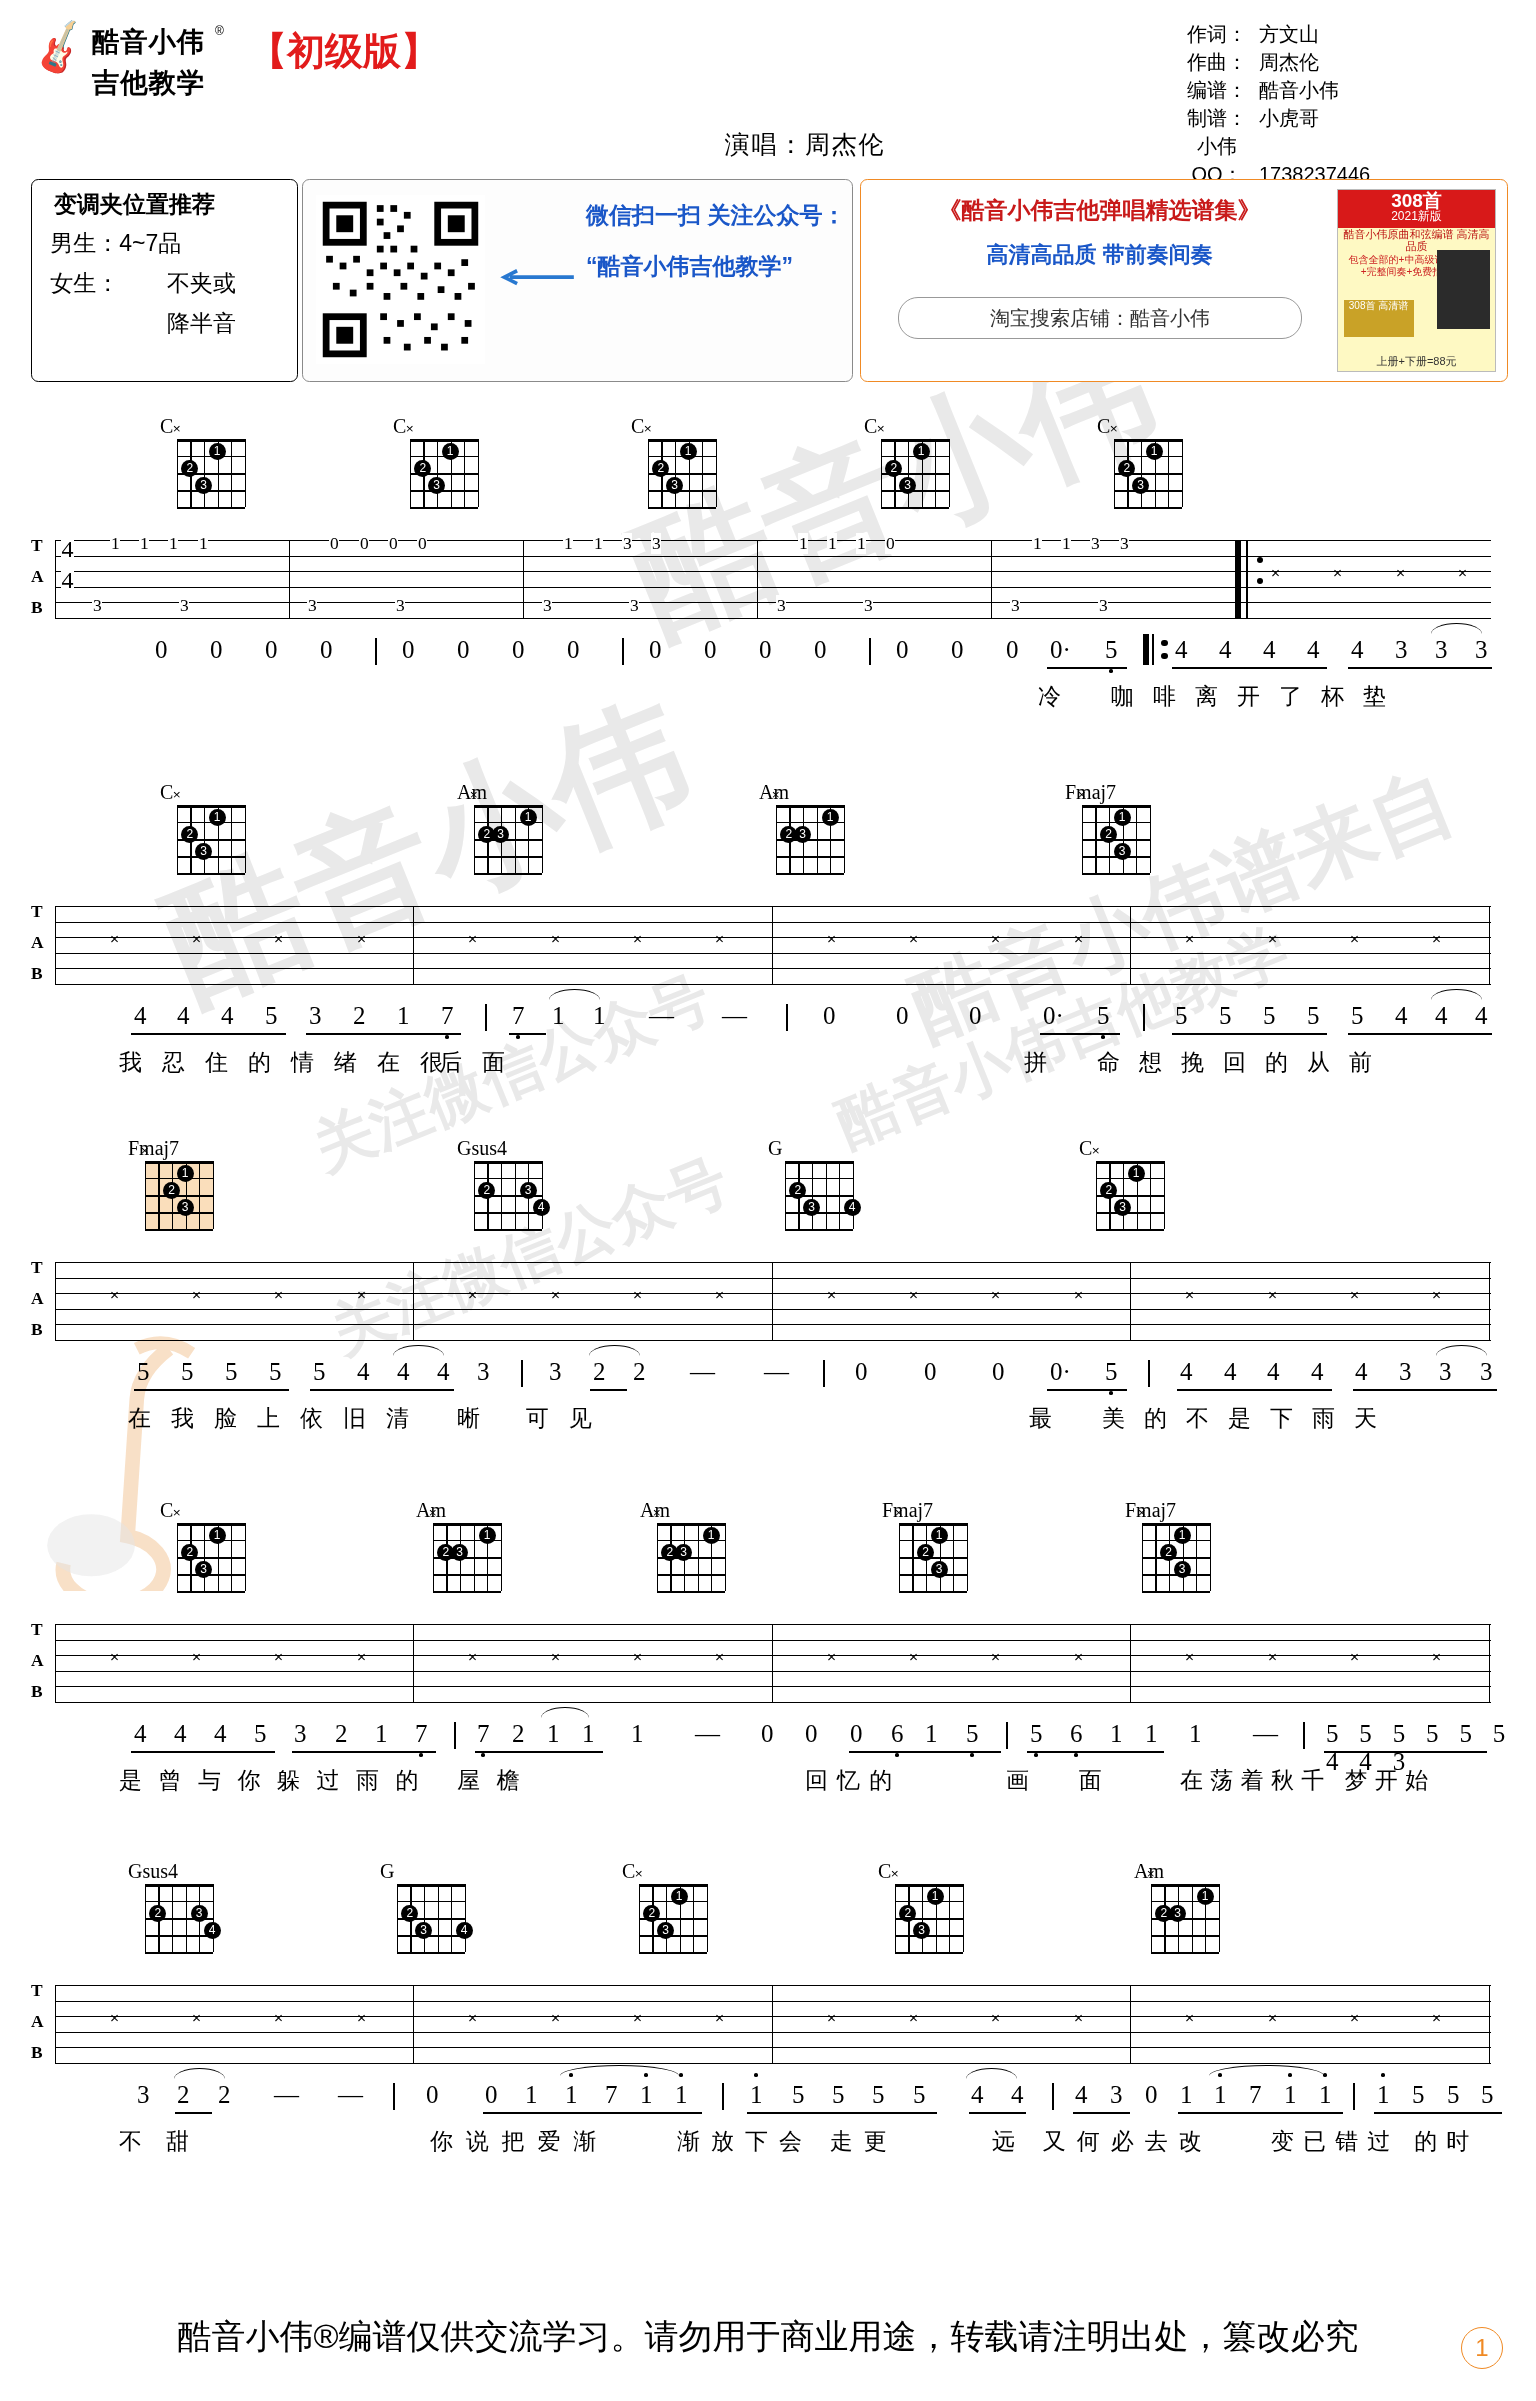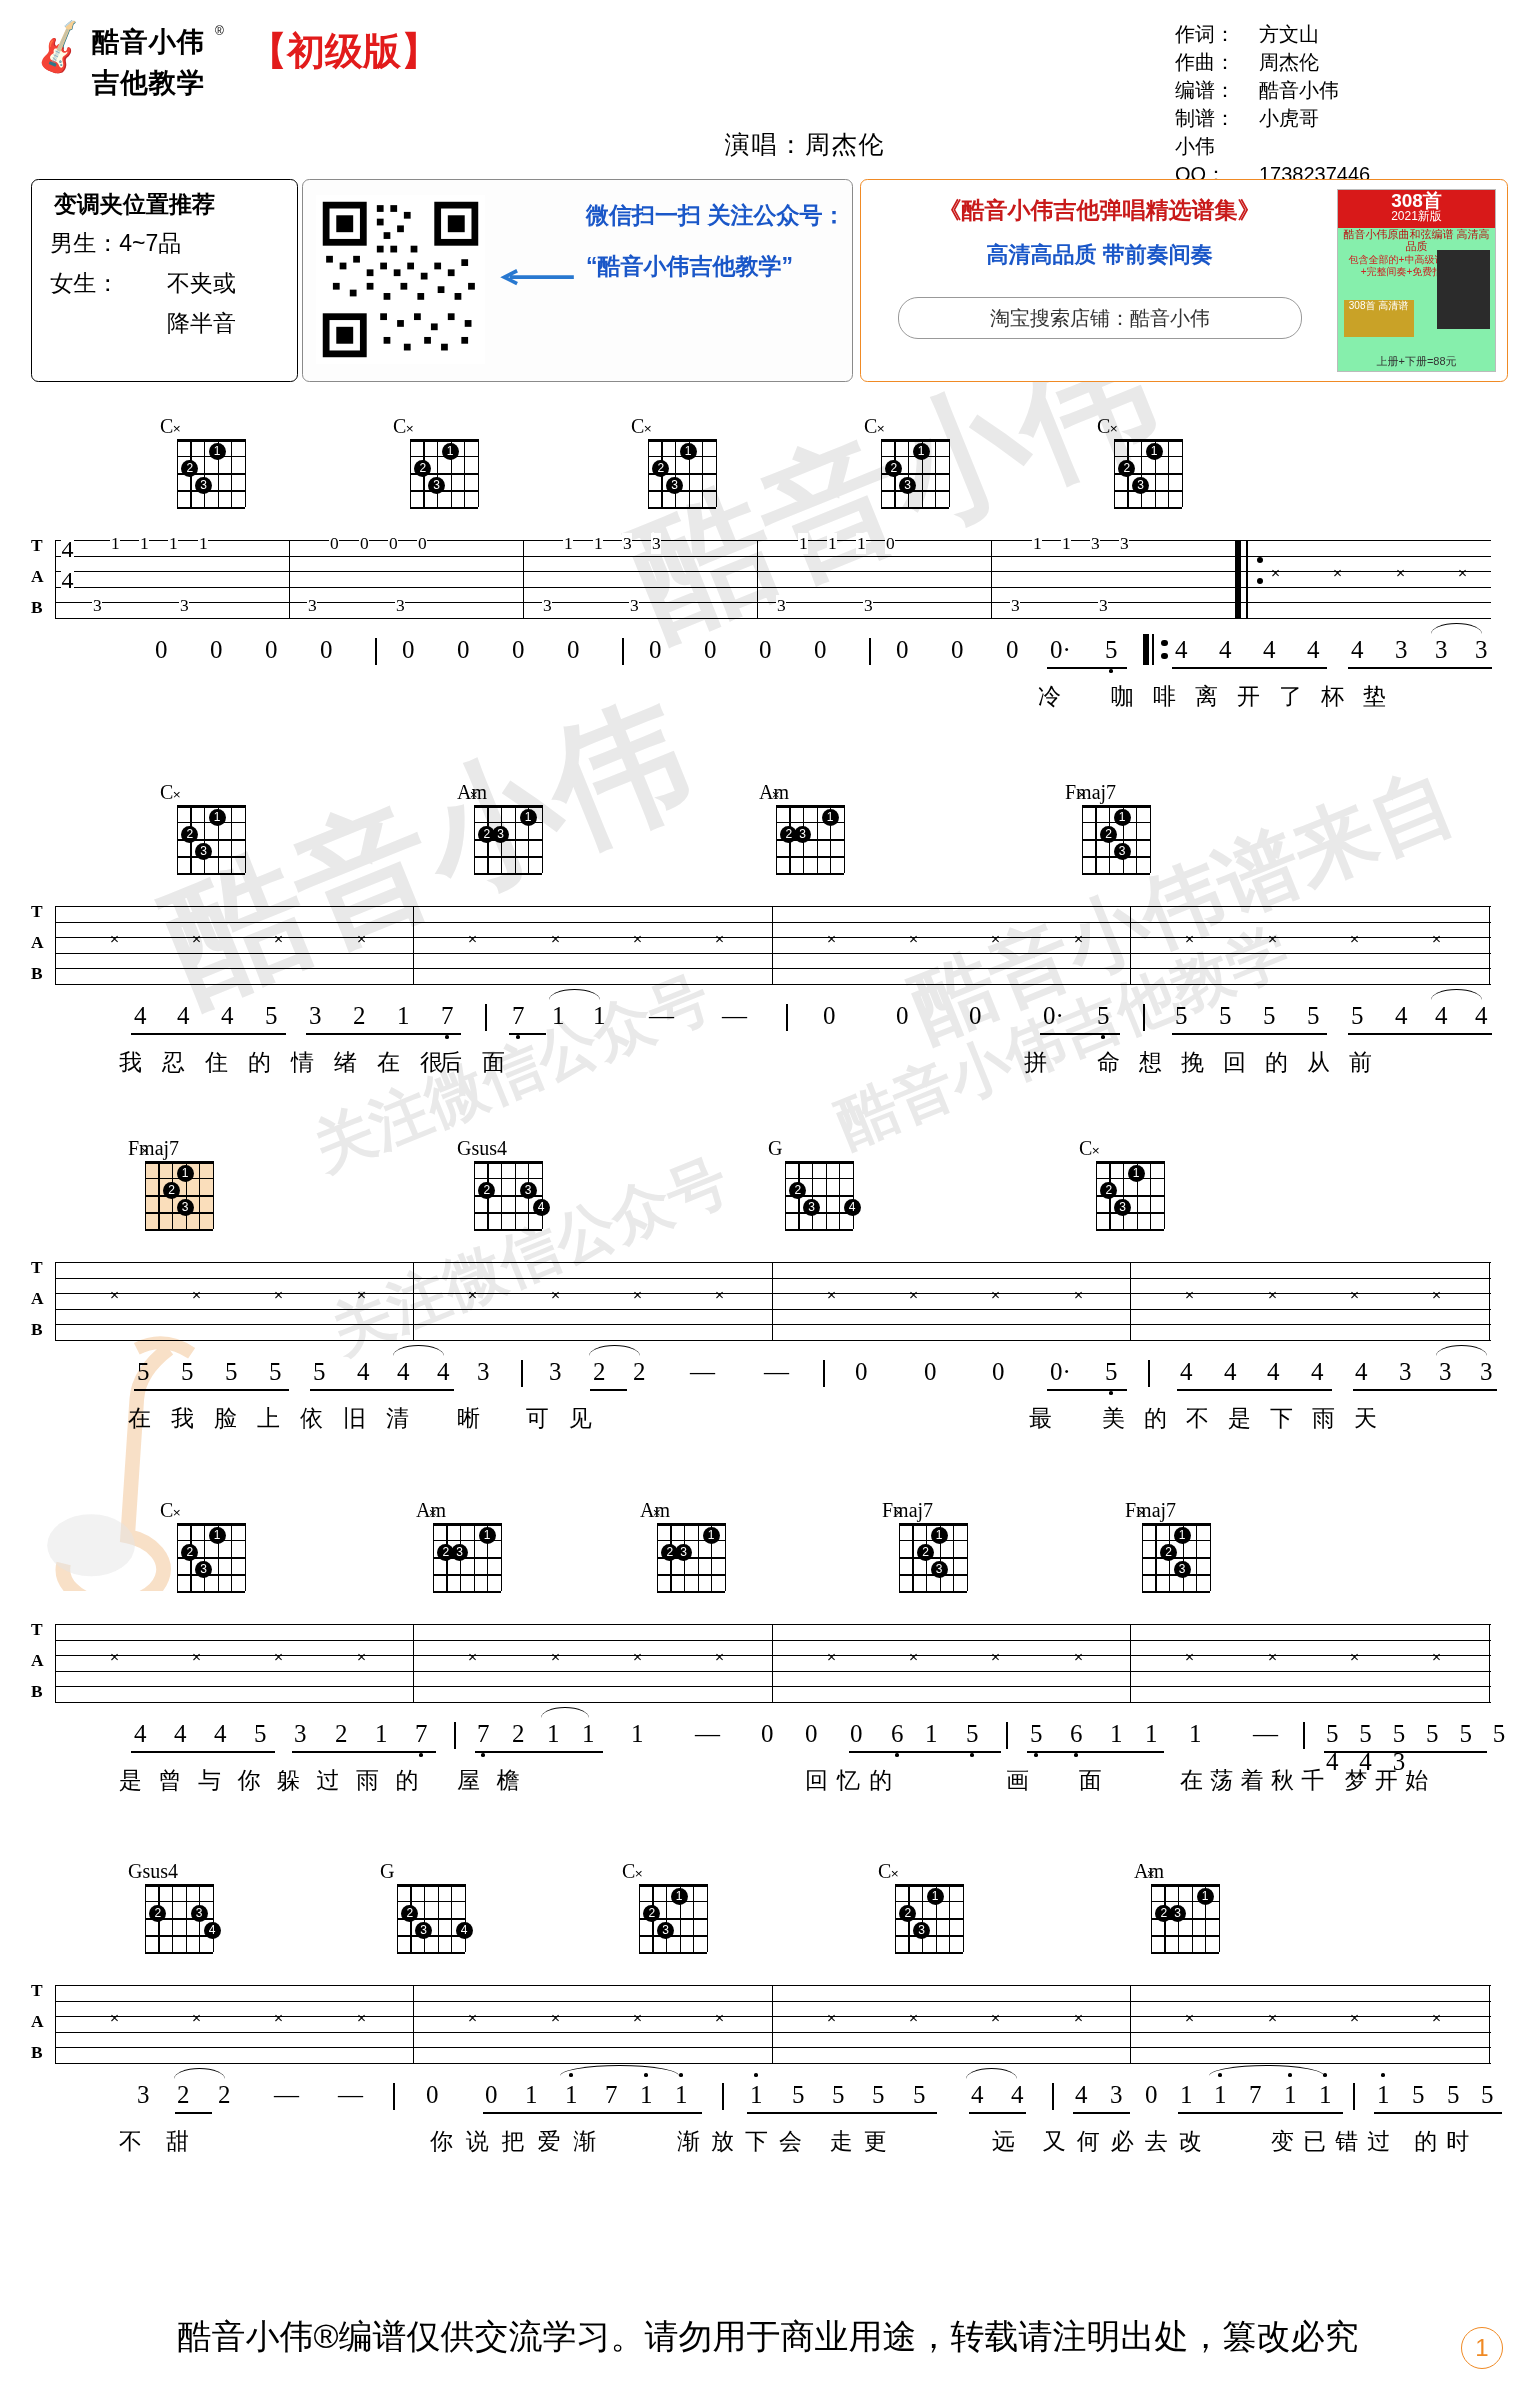--- a/index.html
+++ b/index.html
@@ -30,21 +30,21 @@
   .logo .sup{position:absolute;left:180px;top:7.3px;font-size:12px;}
   .logo .l2{position:absolute;left:57px;top:48px;font-size:27.4px;font-weight:bold;letter-spacing:0.9px;}
 
   .level-badge{position:absolute;left:249px;top:25.6px;font-size:38px;font-weight:bold;color:#e21b1b;font-family:"Liberation Serif",serif;}
 
   .song-title{position:absolute;left:549px;top:16.5px;width:512px;text-align:center;
      font-family:"Liberation Serif",serif;font-size:57px;font-weight:bold;font-style:italic;letter-spacing:3.7px;}
   .singer{position:absolute;left:549px;top:128px;width:512px;text-align:center;font-size:25px;letter-spacing:1.8px;}
 
   .credits{position:absolute;left:1175px;top:20px;font-size:20px;line-height:28px;}
-  .credits div span.k{display:inline-block;width:84px;}
+  .credits div span.k{display:inline-block;width:84px;text-align:center;}
 
   .keybar{position:absolute;left:31px;top:124px;width:576px;height:48px;border:1.8px solid #000;border-radius:7.3px;}
   .keybar span{position:absolute;top:9.1px;font-size:23px;}
   .kb1{left:18.3px;} .kb2{left:209px;} .kb3{left:357px;} .kb4{left:466px;}
   .note-q{font-family:"DejaVu Sans",sans-serif;}
 
   .capo{position:absolute;left:31px;top:179px;width:265px;height:201px;border:1.8px solid #000;border-radius:7.3px;}
   .capo .t{position:absolute;left:22px;top:9.1px;font-size:23px;font-weight:bold;}
   .capo .r1{position:absolute;left:18.3px;top:48px;font-size:23px;}
   .capo .r2{position:absolute;left:18.3px;top:88px;font-size:23px;}
@@ -56,21 +56,21 @@
   .arrow{position:absolute;left:192px;top:88px;width:79px;height:18.3px;}
   .wechat .w1{position:absolute;left:283px;top:20px;font-size:23px;font-weight:bold;color:#1a57c8;}
   .wechat .w2{position:absolute;left:283px;top:71px;font-size:23px;font-weight:bold;color:#1a57c8;}
   .wechat .w3{position:absolute;left:274px;top:137px;font-size:23px;font-weight:bold;color:#e21b1b;}
 
   .promo{position:absolute;left:860px;top:179px;width:646px;height:201px;border:1.8px solid #f08a24;border-radius:7.3px;background:#fff;}
   .promo .p1{position:absolute;left:14.6px;top:14.6px;width:448px;text-align:center;font-size:23px;font-weight:bold;color:#c81a1a;}
   .promo .p2{position:absolute;left:14.6px;top:60px;width:448px;text-align:center;font-size:22px;font-weight:bold;color:#1a57c8;}
   .promo .p3{position:absolute;left:37px;top:117px;width:402px;height:40px;border:0.9px solid #999;border-radius:20px;
       text-align:center;font-size:20px;line-height:40px;color:#333;}
-  .promo .book{position:absolute;left:476px;top:9.1px;width:157px;height:181px;border:0.9px solid #bbb;background:#86efac;overflow:hidden;}
+  .promo .book{position:absolute;left:476px;top:9.1px;width:157px;height:181px;border:0.9px solid #bbb;background:#fef9c3;overflow:hidden;}
   .book .bt{position:absolute;left:0;top:0;width:100%;height:38px;background:#d81919;color:#fff;text-align:center;}
   .book .bt b{display:block;font-size:19px;line-height:19px;margin-top:0.9px;}
   .book .bt i{display:block;font-size:12px;font-style:normal;line-height:12.8px;}
   .book .bsub{position:absolute;left:0;top:38px;width:100%;font-size:11px;text-align:center;color:#b11;line-height:12px;}
   .book .ban{position:absolute;left:5.5px;top:64px;width:146px;font-size:10px;color:#c22;text-align:center;line-height:12px;}
   .book .pic{position:absolute;left:99px;top:60px;width:53px;height:79px;background:#2b2b2b;}
   .book .foot{position:absolute;left:0;bottom:3.7px;width:100%;font-size:11px;text-align:center;color:#333;line-height:12.8px;}
   .book .gbadge{position:absolute;left:5.5px;top:110px;width:70px;height:37px;background:#c9a227;color:#fff;font-size:10px;text-align:center;line-height:12px;}
 
   

